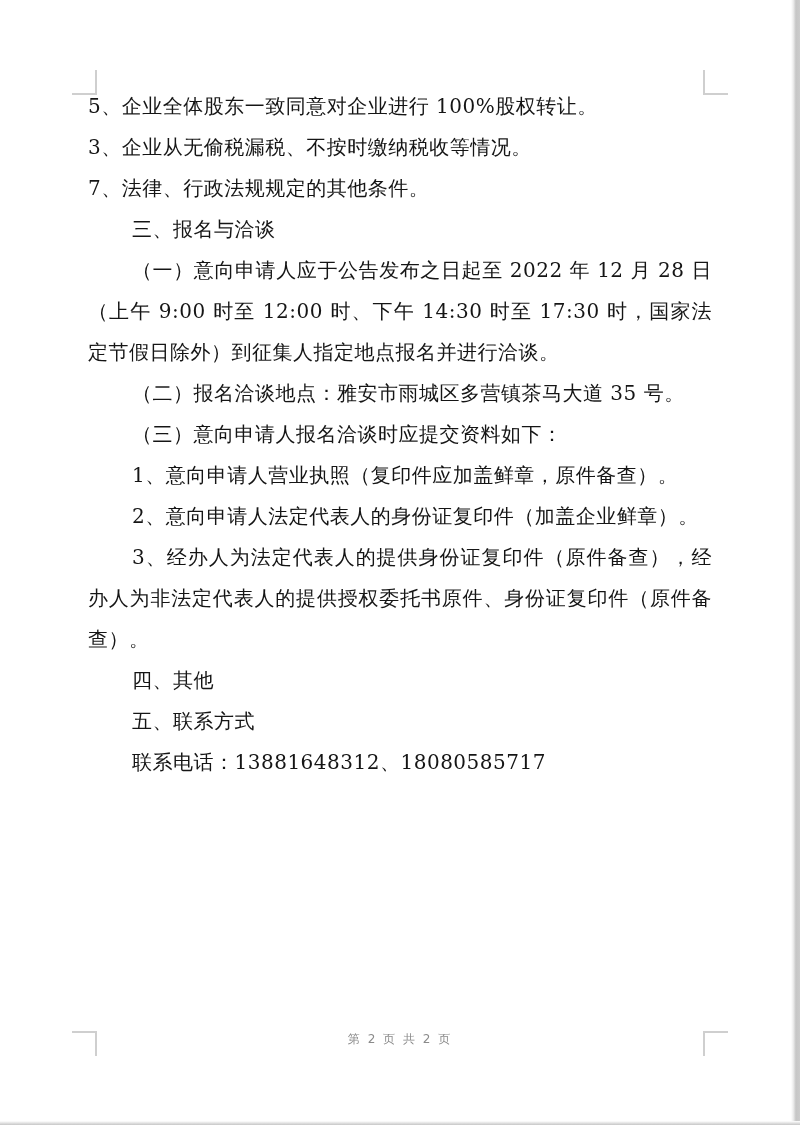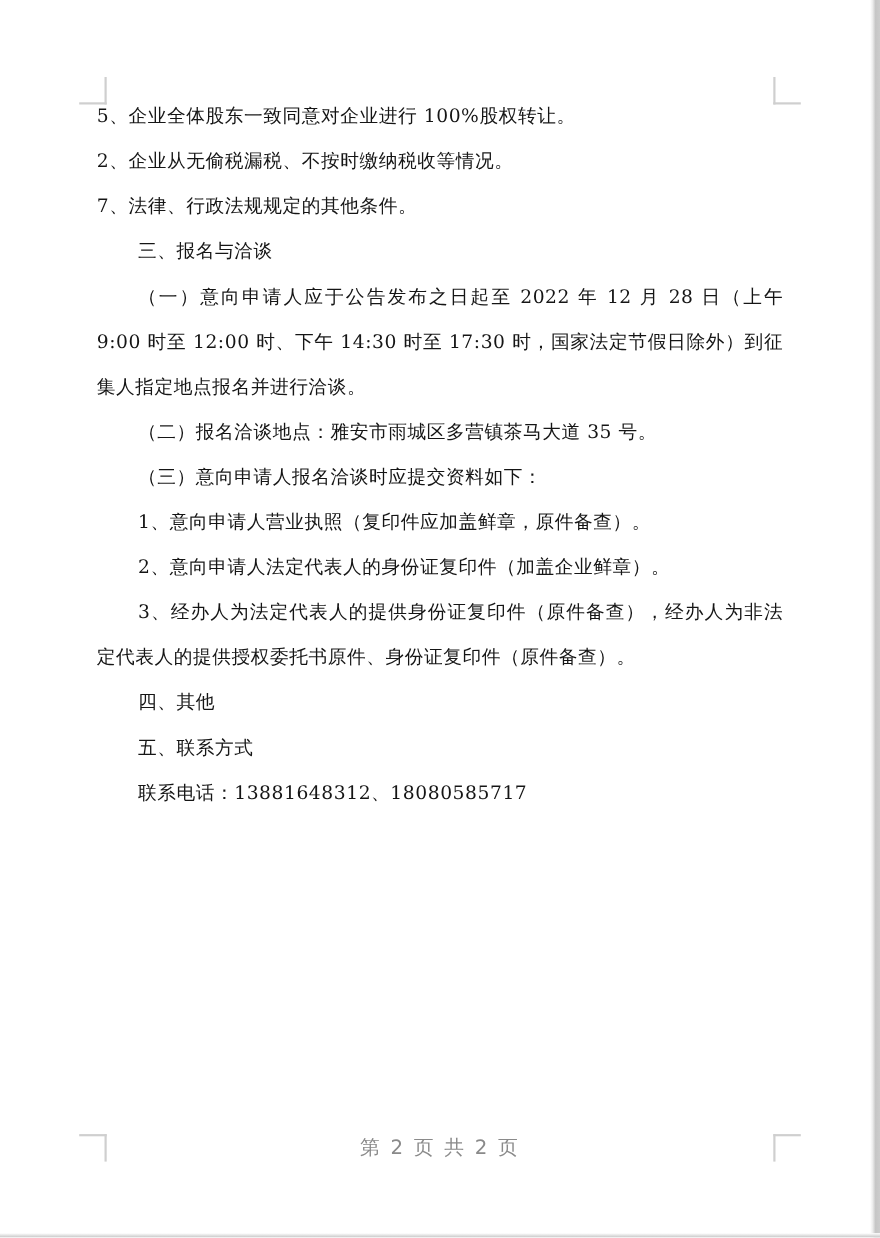--- a/index.html
+++ b/index.html
@@ -30,54 +30,54 @@
   .mark-tl { left: 72px;  top: 70px;   border-right: 2px solid #cfcfcf; border-bottom: 2px solid #cfcfcf; }
   .mark-tr { left: 703px; top: 70px;   border-left: 2px solid #cfcfcf;  border-bottom: 2px solid #cfcfcf; }
   .mark-bl { left: 72px;  top: 1031px; border-right: 2px solid #cfcfcf; border-top: 2px solid #cfcfcf; }
   .mark-br { left: 703px; top: 1031px; border-left: 2px solid #cfcfcf;  border-top: 2px solid #cfcfcf; }
 
   .text-body {
     position: absolute;
     left: 88px; top: 86px;
     width: 624px;
     color: #151515;
-    font-size: 17px;
+    font-size: 20px;
     line-height: 41px;
     letter-spacing: 0.5px;
     text-align: justify;
   }
   .line { font-weight: normal; }
   .indent { text-indent: 2.2em; }
   .indent-sm { text-indent: 0.5em; }
   .heading { font-weight: normal; }
 
   .footer {
     position: absolute;
     left: 0; top: 1031px;
     width: 800px;
     text-align: center;
-    font-size: 18px;
+    font-size: 12px;
     color: #8a8a8a;
     letter-spacing: 2px;
     font-family: "DejaVu Sans", "Liberation Sans", sans-serif;
   }
 </style>
 </head>
 <body>
 
 <div class="page">
 
   <div class="mark mark-tl"></div>
   <div class="mark mark-tr"></div>
   <div class="mark mark-bl"></div>
   <div class="mark mark-br"></div>
 
   <div class="text-body">
     <p class="line">5、企业全体股东一致同意对企业进行 100%股权转让。</p>
-    <p class="line">2、企业从无偷税漏税、不按时缴纳税收等情况。</p>
+    <p class="line">3、企业从无偷税漏税、不按时缴纳税收等情况。</p>
     <p class="line">7、法律、行政法规规定的其他条件。</p>
     <p class="line heading indent">三、报名与洽谈</p>
     <p class="line indent">（一）意向申请人应于公告发布之日起至 2022 年 12 月 28 日（上午 9:00 时至 12:00 时、下午 14:30 时至 17:30 时，国家法定节假日除外）到征集人指定地点报名并进行洽谈。</p>
     <p class="line indent">（二）报名洽谈地点：雅安市雨城区多营镇茶马大道 35 号。</p>
     <p class="line indent">（三）意向申请人报名洽谈时应提交资料如下：</p>
     <p class="line indent">1、意向申请人营业执照（复印件应加盖鲜章，原件备查）。</p>
     <p class="line indent">2、意向申请人法定代表人的身份证复印件（加盖企业鲜章）。</p>
     <p class="line indent">3、经办人为法定代表人的提供身份证复印件（原件备查），经办人为非法定代表人的提供授权委托书原件、身份证复印件（原件备查）。</p>
     <p class="line heading indent">四、其他</p>
     <p class="line heading indent">五、联系方式</p>

